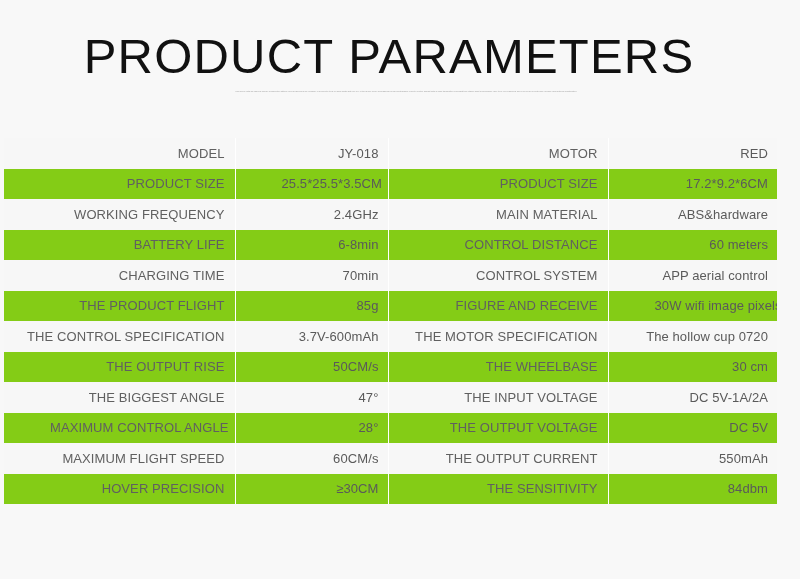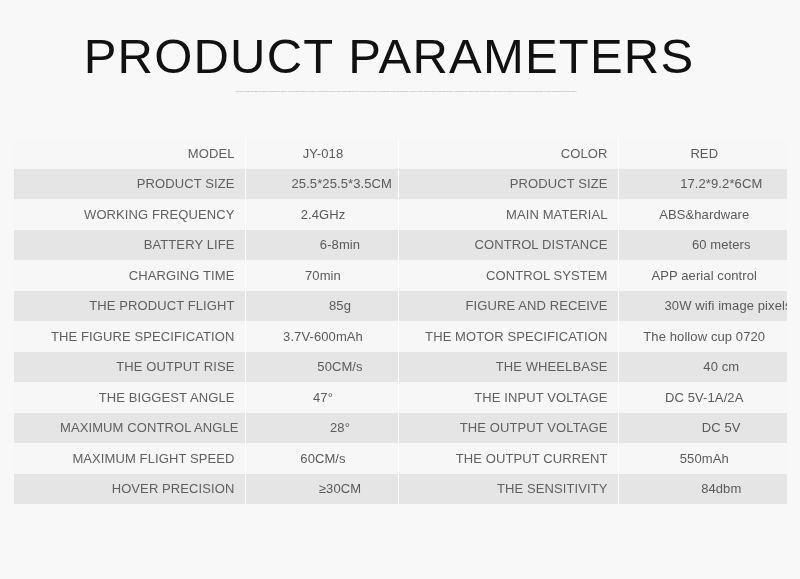--- a/index.html
+++ b/index.html
@@ -55,53 +55,53 @@
     text-align: center;
     word-break: break-all;
     overflow: hidden;
     height: 18px;
   }
 
   
   .spec-table {
     position: absolute;
     top: 138px;
-    left: 14px;
+    left: 4px;
     width: 773px;
     border-collapse: collapse;
     table-layout: fixed;
   }
   .spec-table tr {
     height: 30.5px;
   }
   .spec-table tr.row-odd td {
     background: #f7f7f7;
   }
   .spec-table tr.row-even td {
-    background: #e5e5e5;
+    background: #84cc16;
     padding-left: 46px;
   }
   .spec-table td {
     font-size: 13px;
     color: #606060;
     padding: 0 9px;
     vertical-align: middle;
     letter-spacing: 0.1px;
     font-family: "Liberation Sans", sans-serif;
     border: 0;
     overflow: hidden;
     white-space: nowrap;
   }
   .spec-table td.label {
     text-align: right;
     padding-right: 10px;
     border-right: 1px solid #ffffff;
   }
   .spec-table td.value {
-    text-align: center;
+    text-align: right;
     padding-left: 12px;
     color: #5a5a5a;
   }
   .spec-table td.value-left {
     border-right: 1px solid #ffffff;
   }
 
   .col-l-label { width: 231px; }
   .col-l-value { width: 153px; }
   .col-r-label { width: 220px; }
@@ -146,21 +146,21 @@
       <col class="col-l-label">
       <col class="col-l-value">
       <col class="col-r-label">
       <col class="col-r-value">
     </colgroup>
     <tbody>
 
       <tr class="row-odd">
         <td class="label">MODEL</td>
         <td class="value value-left">JY-018</td>
-        <td class="label">COLOR</td>
+        <td class="label">MOTOR</td>
         <td class="value">RED</td>
       </tr>
 
       <tr class="row-even">
         <td class="label">PRODUCT SIZE</td>
         <td class="value value-left">25.5*25.5*3.5CM</td>
         <td class="label">PRODUCT SIZE</td>
         <td class="value">17.2*9.2*6CM</td>
       </tr>
 
@@ -186,31 +186,31 @@
       </tr>
 
       <tr class="row-even">
         <td class="label">THE PRODUCT FLIGHT</td>
         <td class="value value-left">85g</td>
         <td class="label">FIGURE AND RECEIVE</td>
         <td class="value">30W wifi image pixels</td>
       </tr>
 
       <tr class="row-odd">
-        <td class="label">THE FIGURE SPECIFICATION</td>
+        <td class="label">THE CONTROL SPECIFICATION</td>
         <td class="value value-left">3.7V-600mAh</td>
         <td class="label">THE MOTOR SPECIFICATION</td>
         <td class="value">The hollow cup 0720</td>
       </tr>
 
       <tr class="row-even">
         <td class="label">THE OUTPUT RISE</td>
         <td class="value value-left">50CM/s</td>
         <td class="label">THE WHEELBASE</td>
-        <td class="value">40 cm</td>
+        <td class="value">30 cm</td>
       </tr>
 
       <tr class="row-odd">
         <td class="label">THE BIGGEST ANGLE</td>
         <td class="value value-left">47°</td>
         <td class="label">THE INPUT VOLTAGE</td>
         <td class="value">DC 5V-1A/2A</td>
       </tr>
 
       <tr class="row-even">

